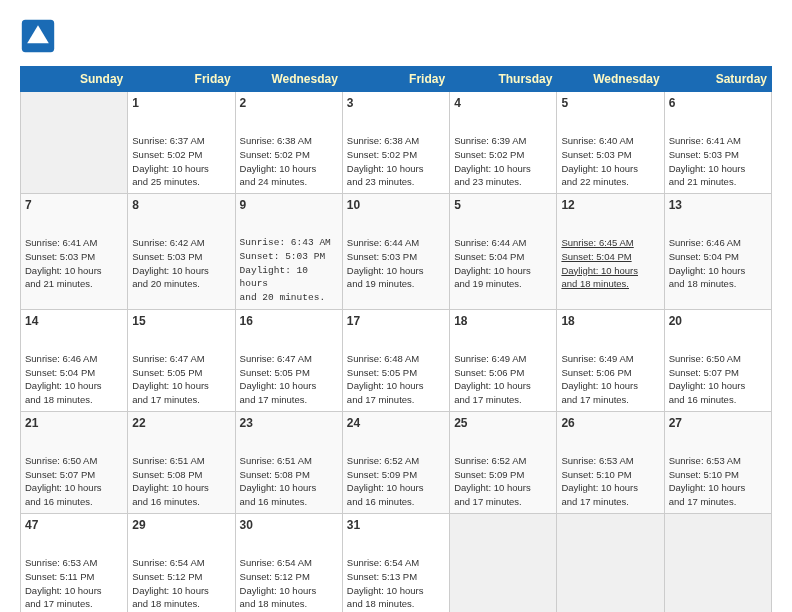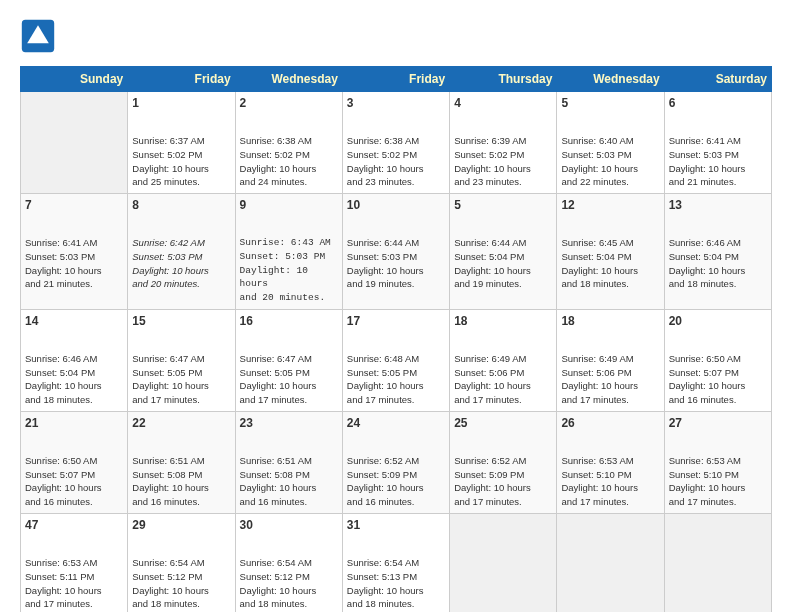--- a/index.html
+++ b/index.html
@@ -176,21 +176,21 @@
         <tr>
           <td>
             <span class="day-num">7</span>
             <div class="info" style="white-space: pre-line;">Sunrise: 6:41 AM
 Sunset: 5:03 PM
 Daylight: 10 hours
 and 21 minutes.</div>
           </td>
           <td>
             <span class="day-num">8</span>
-            <div class="info" style="white-space: pre-line; font-style: italic;">Sunrise: 6:42 AM
+            <div class="info" style="white-space: pre-line;">Sunrise: 6:42 AM
 Sunset: 5:03 PM
 Daylight: 10 hours
 and 20 minutes.</div>
           </td>
           <td>
             <span class="day-num">9</span>
             <div class="info" style="white-space: pre-line; font-family: Liberation Mono, monospace;">Sunrise: 6:43 AM
 Sunset: 5:03 PM
 Daylight: 10 hours
 and 20 minutes.</div>
@@ -204,21 +204,21 @@
           </td>
           <td>
             <span class="day-num">5</span>
             <div class="info" style="white-space: pre-line;">Sunrise: 6:44 AM
 Sunset: 5:04 PM
 Daylight: 10 hours
 and 19 minutes.</div>
           </td>
           <td>
             <span class="day-num">12</span>
-            <div class="info" style="white-space: pre-line;">Sunrise: 6:45 AM
+            <div class="info" style="white-space: pre-line; text-decoration: underline;">Sunrise: 6:45 AM
 Sunset: 5:04 PM
 Daylight: 10 hours
 and 18 minutes.</div>
           </td>
           <td>
             <span class="day-num">13</span>
             <div class="info" style="white-space: pre-line;">Sunrise: 6:46 AM
 Sunset: 5:04 PM
 Daylight: 10 hours
 and 18 minutes.</div>

